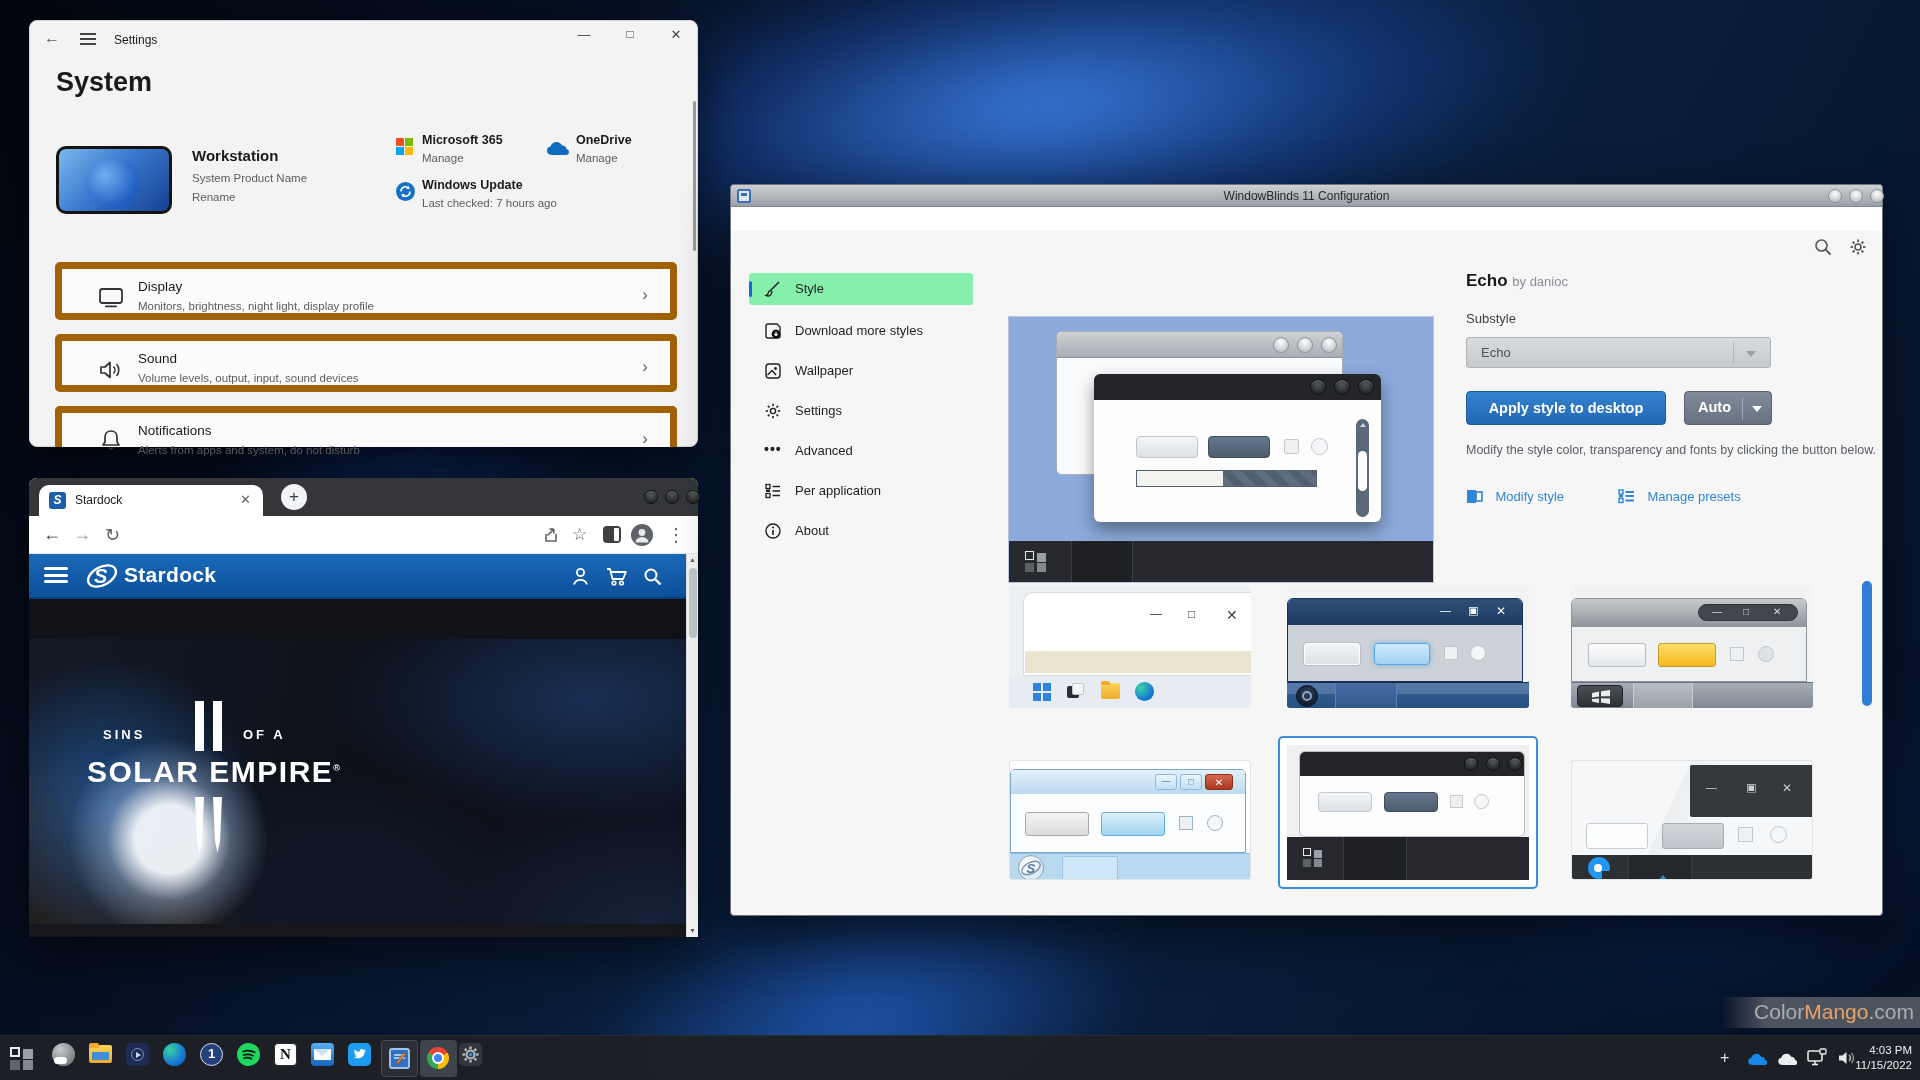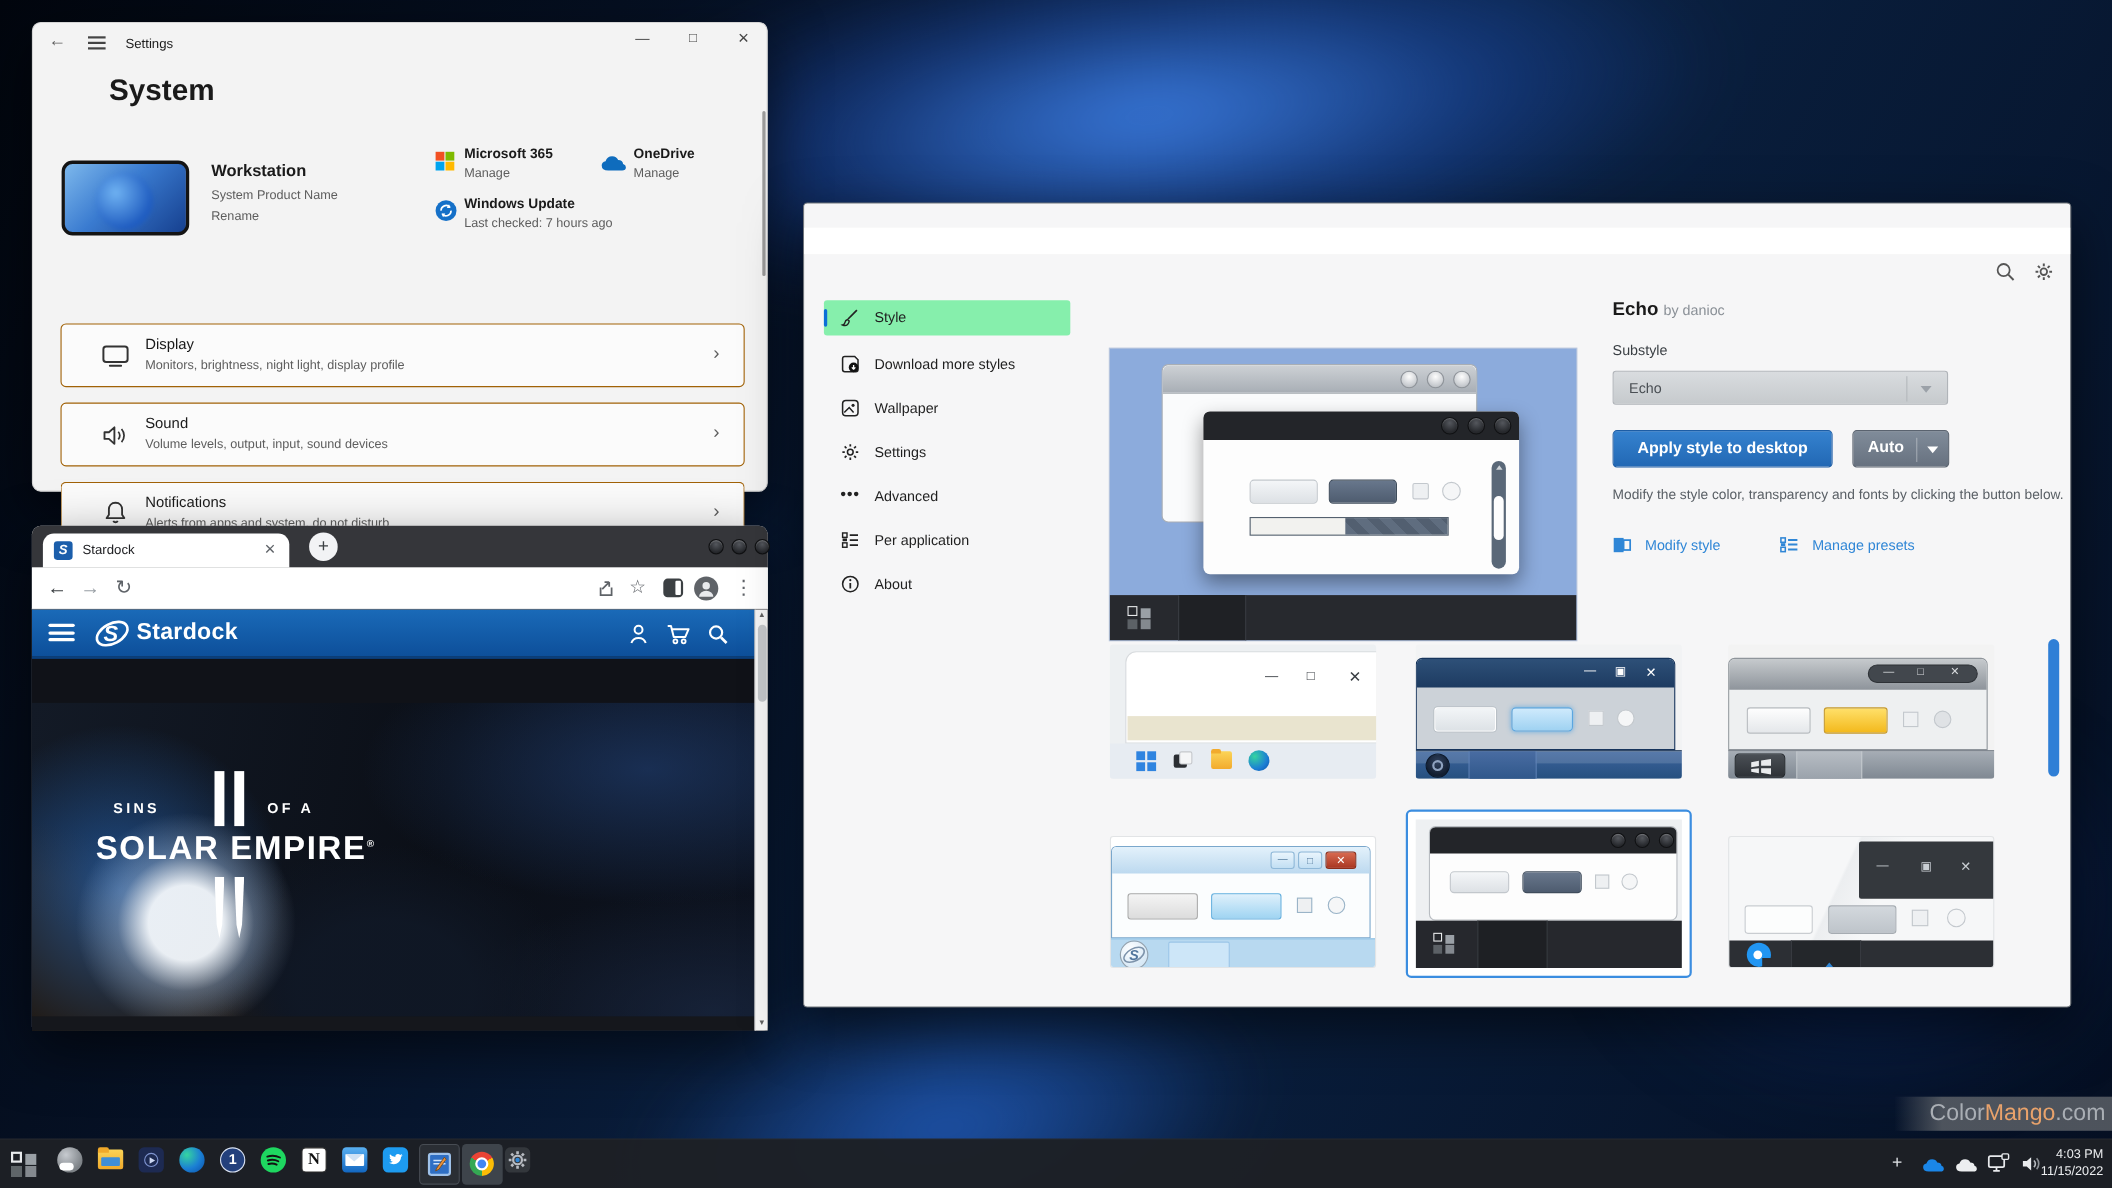--- a/index.html
+++ b/index.html
@@ -14,21 +14,21 @@
   .p4{left:1350px;top:560px;width:700px;height:520px;background:radial-gradient(closest-side,rgba(12,44,110,.7),transparent 75%);}
   .p5{left:130px;top:330px;width:560px;height:420px;background:radial-gradient(closest-side,rgba(20,70,170,.5),transparent 75%);}
   
   .winshadow{box-shadow:0 18px 50px rgba(0,0,0,.55);}
   .circ{position:absolute;border-radius:50%;}
   .circ-light{background:radial-gradient(circle at 50% 32%,#fdfdfd,#cdd0d4 62%,#aeb2b7);border:1px solid #8f949a;}
   .circ-dark{background:radial-gradient(circle at 50% 32%,#54575d,#26282c 70%);border:1px solid #101113;box-shadow:inset 0 1px 1px rgba(255,255,255,.25);}
   
   .settings{left:29px;top:20px;width:669px;height:427px;background:#f3f3f3;border-radius:8px;border:1px solid #d5d5d5;}
   .settings .glyph{color:#454545;font-size:13px;}
-  .card{position:absolute;left:25px;width:622px;height:58px;background:#fbfbfb;border:1px solid #a16207;border-radius:5px;margin-top:32px;}
+  .card{position:absolute;left:25px;width:622px;height:58px;background:#fbfbfb;border:7px solid #a16207;border-radius:5px;}
   .card .ttl{position:absolute;left:76px;top:10px;font-size:13.5px;color:#1a1a1a;}
   .card .sub{position:absolute;left:76px;top:31px;font-size:11.5px;color:#5d5d5d;}
   .card .chev{position:absolute;right:22px;top:16px;font-size:17px;color:#5f5f5f;}
   .qt{font-size:12.5px;font-weight:700;color:#1a1a1a;}
   .qs{font-size:11.5px;color:#5d5d5d;}
   
   .browser{left:29px;top:478px;width:669px;height:459px;border-radius:8px 8px 4px 4px;background:#fff;}
   .tabstrip{position:absolute;left:0;top:0;width:100%;height:38px;background:#35363a;border-radius:8px 8px 0 0;}
   .tab{position:absolute;left:10px;top:7px;width:224px;height:31px;background:#fff;border-radius:10px 10px 0 0;}
   .toolbar{position:absolute;left:0;top:38px;width:100%;height:38px;background:#fff;border-bottom:1px solid #e4e4e4;}
@@ -91,21 +91,21 @@
     <div class="abs" style="left:50px;top:12px;width:16px;height:12px;">
       <div style="height:2px;background:#444;margin-bottom:3px;"></div>
         <div style="height:2px;background:#444;margin-bottom:3px;"></div>
         <div style="height:2px;background:#444;"></div>
     </div>
     <div class="abs" style="left:84px;top:12px;font-size:12px;color:#1b1b1b;">Settings</div>
     <div class="abs glyph" style="left:531px;top:6px;width:46px;text-align:center;">—</div>
     <div class="abs glyph" style="left:577px;top:6px;width:46px;text-align:center;font-size:12px;">□</div>
     <div class="abs glyph" style="left:623px;top:6px;width:46px;text-align:center;">✕</div>
 
-    <div class="abs" style="left:26px;top:46px;font-size:27px;font-weight:600;color:#1a1a1a;margin-left:43px;">System</div>
+    <div class="abs" style="left:26px;top:46px;font-size:27px;font-weight:600;color:#1a1a1a;">System</div>
 
     <div class="abs" style="left:26px;top:125px;width:116px;height:68px;border-radius:10px;border:3px solid #141414;background:linear-gradient(135deg,#7db8ec 0%,#3a7bd0 45%,#16408f 100%);overflow:hidden;">
       <div style="position:absolute;left:28px;top:8px;width:52px;height:52px;border-radius:50%;background:radial-gradient(circle at 35% 35%,#6fb2f2,#1f5cc0 70%);filter:blur(2px);"></div>
     </div>
     <div class="abs" style="left:162px;top:126px;font-size:15px;font-weight:600;color:#1a1a1a;">Workstation</div>
     <div class="abs qs" style="left:162px;top:151px;">System Product Name</div>
     <div class="abs qs" style="left:162px;top:170px;text-align:right;">Rename</div>
 
     <div class="abs" style="left:366px;top:117px;width:17px;height:17px;">
       <div style="position:absolute;left:0;top:0;width:8px;height:8px;background:#f25022;"></div>
@@ -239,20 +239,29 @@
       <div class="abs" style="left:0;top:370px;width:657px;height:13px;background:#15171c;"></div>
       <div class="scrollv">
         <div class="abs" style="left:2px;top:2px;font-size:7px;color:#606060;">▲</div>
         <div class="abs" style="left:2px;top:14px;width:8px;height:70px;background:#c4c7ca;border-radius:4px;"></div>
         <div class="abs" style="left:2px;bottom:3px;font-size:7px;color:#606060;">▼</div>
       </div>
     </div>
   </div>
 
   <div class="abs wb winshadow">
+    <div class="wb-title">
+      <div class="abs" style="left:6px;top:4px;width:14px;height:14px;background:#dfe6ee;border:2px solid #3c70b8;border-radius:2px;">
+          <div style="margin:2px;height:3px;background:#3c70b8;"></div>
+        </div>
+      <div class="abs" style="left:0;top:4px;width:100%;text-align:center;font-size:12px;color:#26282c;">WindowBlinds 11 Configuration</div>
+      <div class="circ circ-light" style="left:1097px;top:4px;width:14px;height:14px;"></div>
+      <div class="circ circ-light" style="left:1118px;top:4px;width:14px;height:14px;"></div>
+      <div class="circ circ-light" style="left:1139px;top:4px;width:14px;height:14px;"></div>
+    </div>
     <div class="wb-strip"></div>
 
     <div class="abs" style="left:0;top:46px;width:1151px;height:684px;">
       <svg class="abs" style="left:1082px;top:6px;" width="20" height="20" viewBox="0 0 20 20">
           <circle cx="8.5" cy="8.5" r="5.5" fill="none" stroke="#555" stroke-width="1.6"></circle>
           <path d="M12.7 12.7 L17.5 17.5" stroke="#555" stroke-width="1.8"></path>
         </svg>
       <svg class="abs" style="left:1117px;top:6px;" width="20" height="20" viewBox="0 0 20 20">
           <circle cx="10" cy="10" r="3" fill="none" stroke="#555" stroke-width="1.6"></circle>
           <g stroke="#555" stroke-width="1.8">

